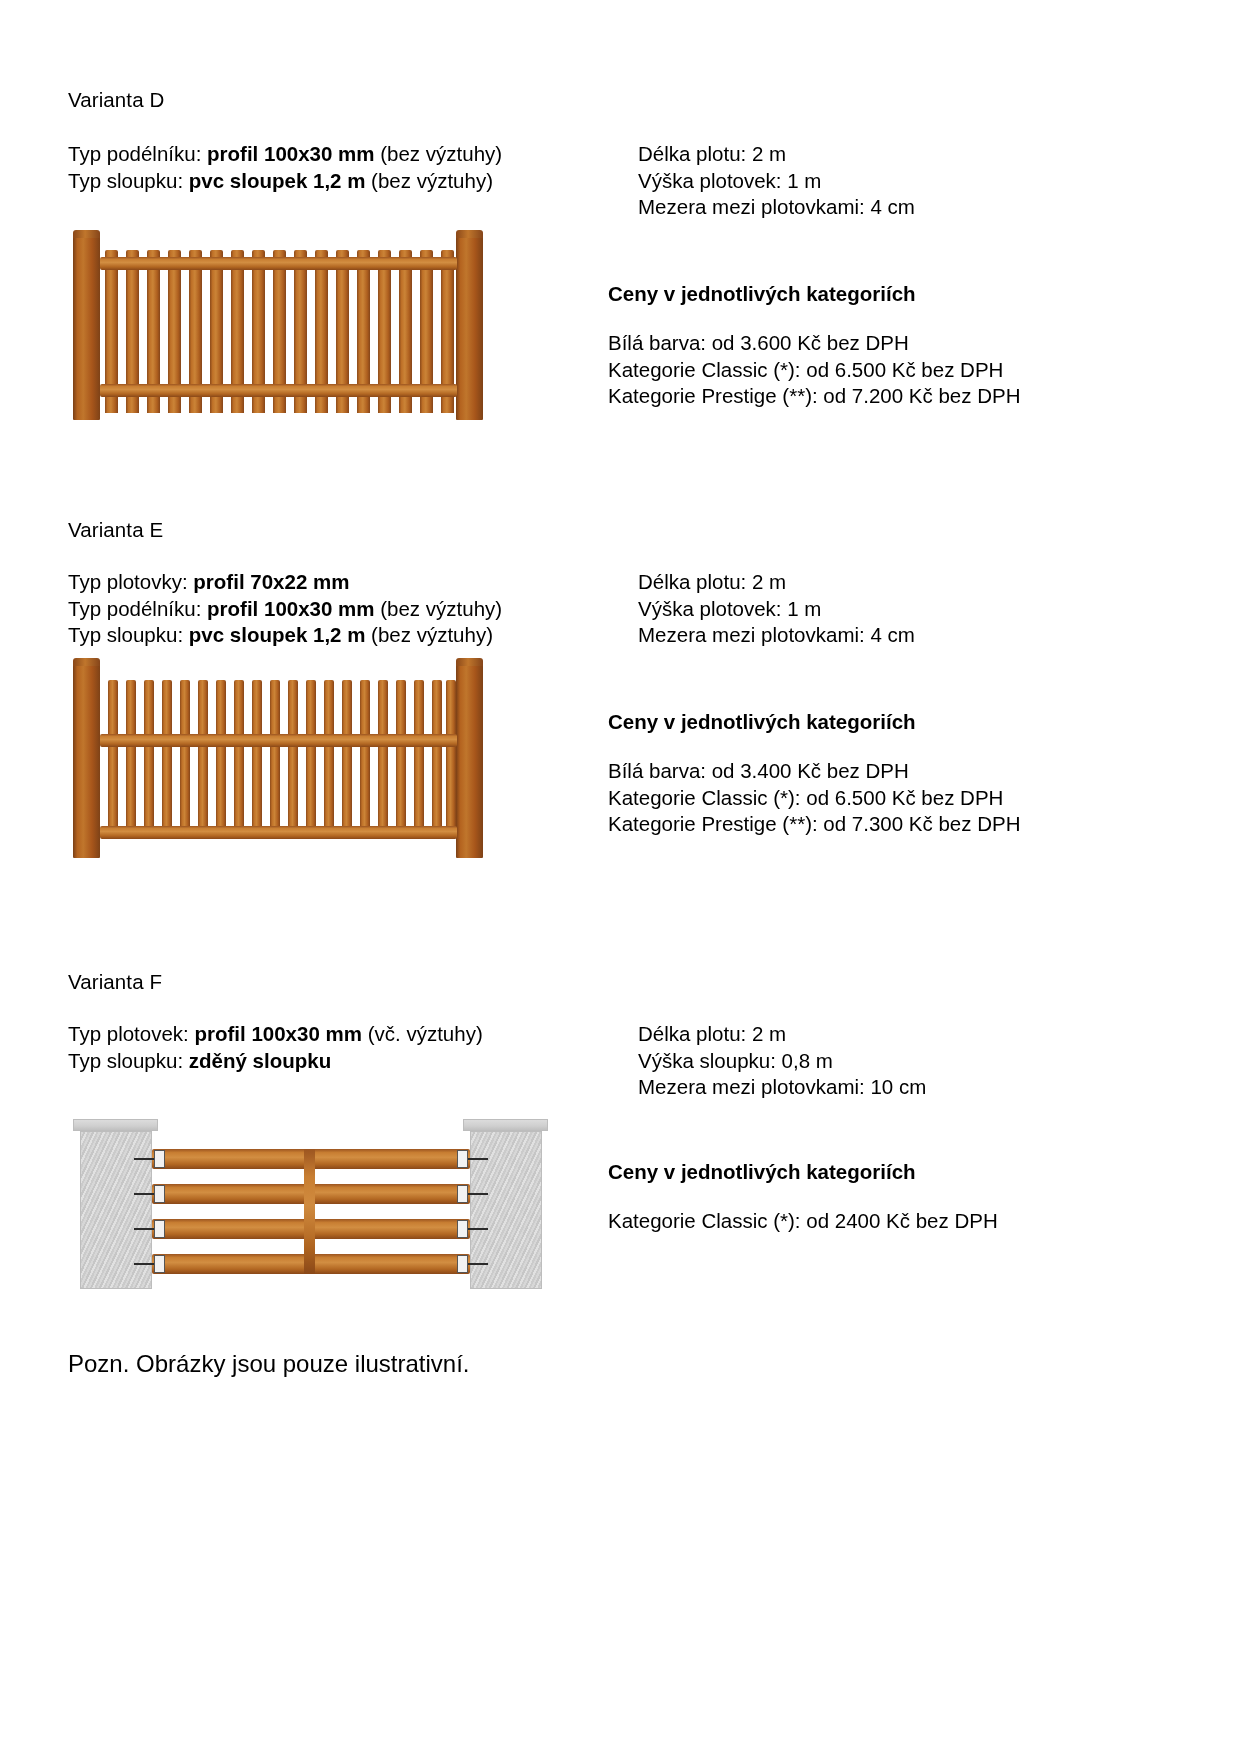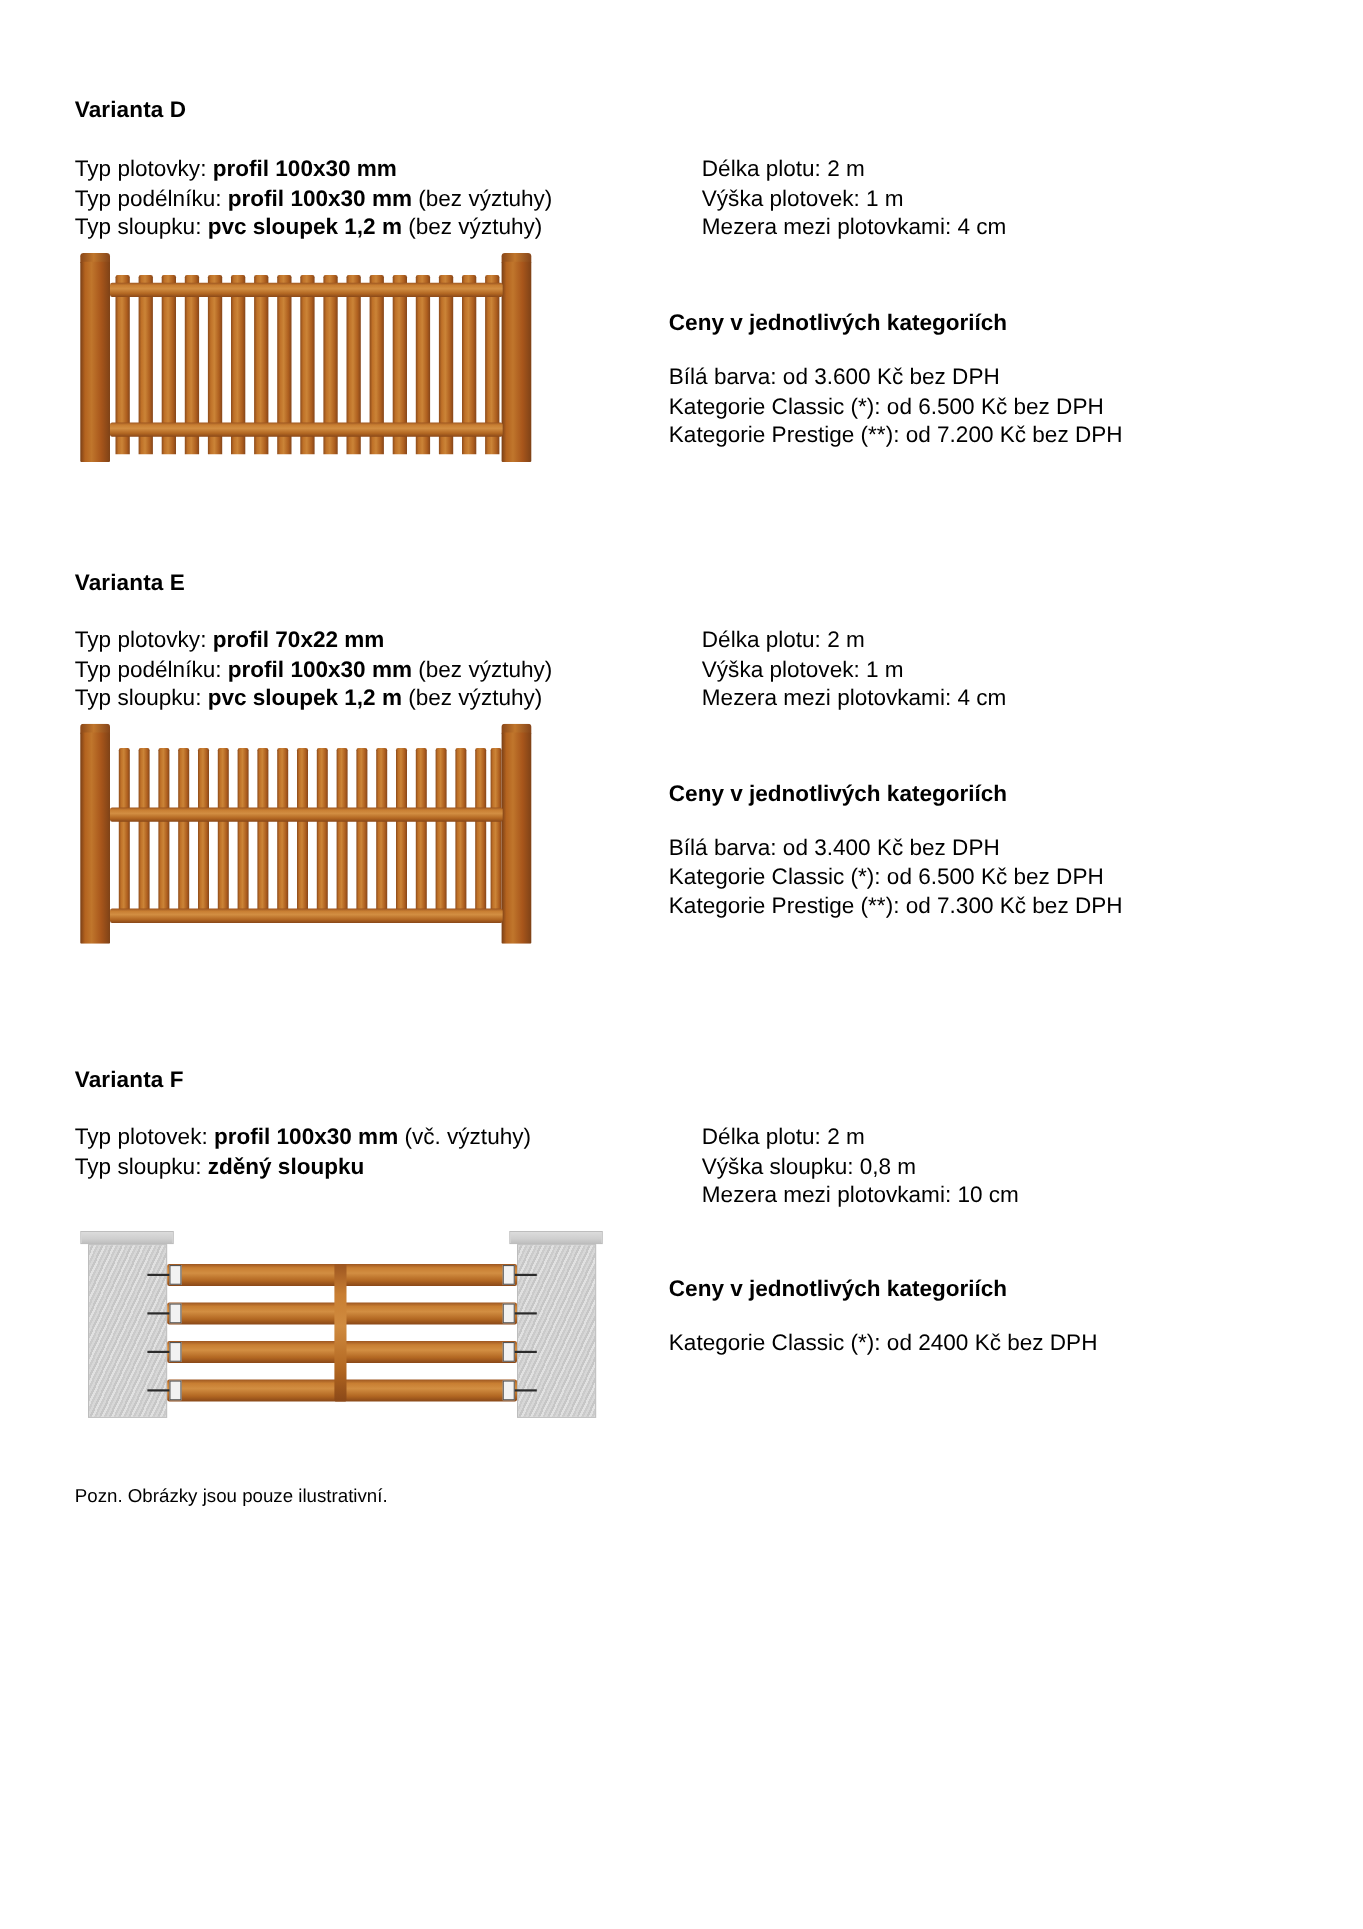--- a/index.html
+++ b/index.html
@@ -25,21 +25,21 @@
   
   .variant-block {
     position: absolute;
     left: 0;
     width: 1239px;
   }
   .variant-title {
     position: absolute;
     left: 68px;
     font-size: 20.5px;
-    font-weight: bold;
+    font-weight: normal;
     letter-spacing: 0.1px;
     white-space: nowrap;
   }
   .spec-col {
     position: absolute;
     left: 68px;
     font-size: 20.5px;
     line-height: 26.5px;
     white-space: nowrap;
   }
@@ -61,21 +61,21 @@
   .prices-col {
     position: absolute;
     left: 608px;
     font-size: 20.5px;
     line-height: 26.5px;
     white-space: nowrap;
   }
   .note {
     position: absolute;
     left: 68px;
-    font-size: 17px;
+    font-size: 24px;
     white-space: nowrap;
   }
 
   
   .fence-img {
     position: absolute;
     overflow: hidden;
   }
   .post {
     position: absolute;
@@ -157,23 +157,20 @@
 </head>
 <body>
 
 <div class="page">
 
   <div class="variant-block" style="top:0;">
 
     <div class="variant-title" style="top:88px;">Varianta D</div>
 
     <div class="spec-col" style="top:141px;">
-      <div>
-        <span>Typ plotovky: </span><span class="b">profil 100x30 mm</span><span></span>
-      </div>
       <div>
         <span>Typ podélníku: </span><span class="b">profil 100x30 mm</span><span> (bez výztuhy)</span>
       </div>
       <div>
         <span>Typ sloupku: </span><span class="b">pvc sloupek 1,2 m</span><span> (bez výztuhy)</span>
       </div>
     </div>
 
     <div class="dims-col" style="top:141px;">
       <div>Délka plotu: 2 m</div>

